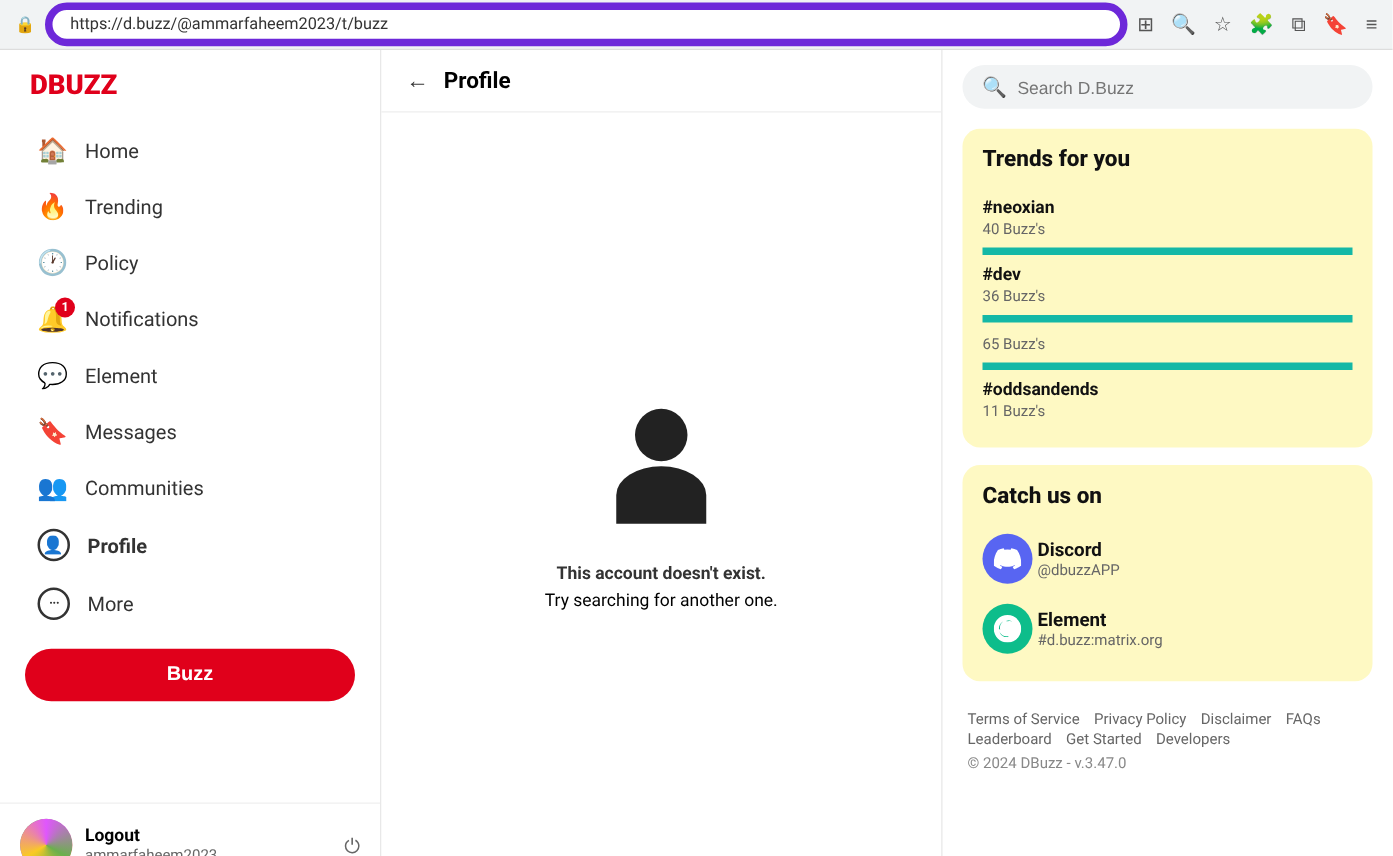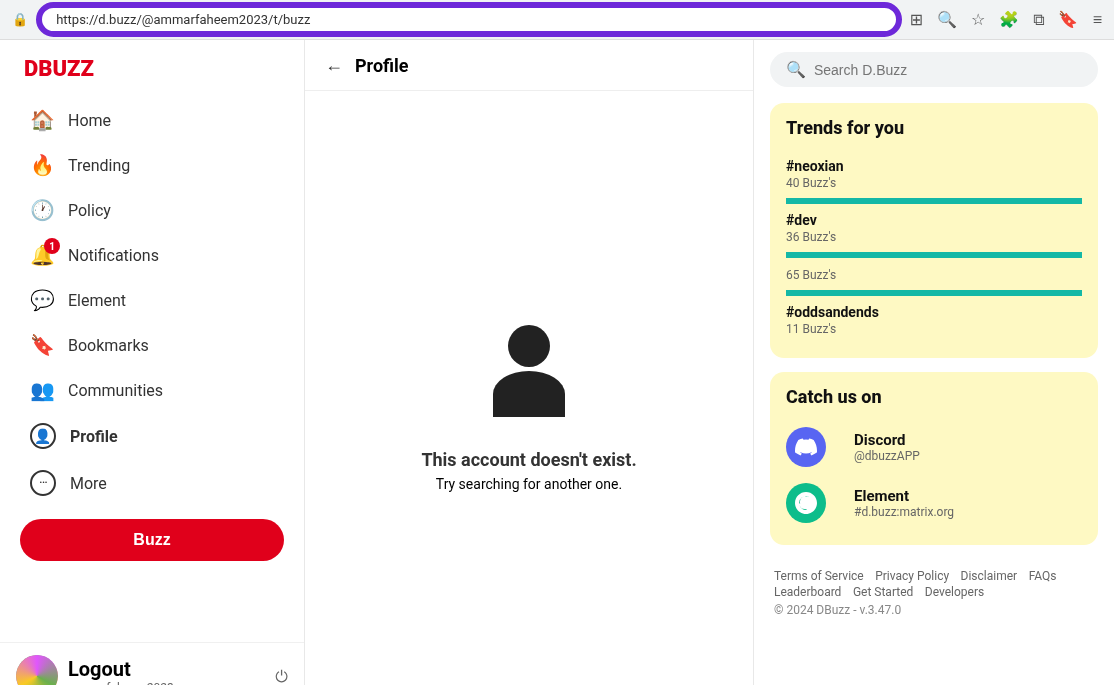--- a/index.html
+++ b/index.html
@@ -60,21 +60,21 @@
       width: 42px; height: 42px; border-radius: 50%;
       background: linear-gradient(135deg, #6ab04c, #e056fd, #f9ca24);
       overflow: hidden; flex-shrink: 0;
     }
     .avatar-img .avatar-inner {
       width: 100%; height: 100%;
       background: conic-gradient(#e056fd 0deg, #6ab04c 120deg, #f9ca24 240deg, #e056fd 360deg);
       border-radius: 50%;
     }
     .user-info { flex: 1; }
-    .user-name { font-weight: 700; font-size: 20px; }
+    .user-name { font-weight: 700; font-size: 14px; }
     .user-handle { font-size: 12px; color: #666; }
     .power-icon { color: #666; font-size: 16px; cursor: pointer; }
 
     
     .main-content {
       flex: 1; border-right: 1px solid #e8e8e8;
       display: flex; flex-direction: column; height: 685px; overflow-y: auto;
     }
     .profile-header {
       display: flex; align-items: center; gap: 12px;
@@ -91,21 +91,21 @@
       width: 100px; height: 100px; margin-bottom: 24px; position: relative;
     }
     .person-head {
       width: 42px; height: 42px; background: #222; border-radius: 50%;
       margin: 0 auto 0 auto;
     }
     .person-body {
       width: 72px; height: 46px; background: #222;
       border-radius: 50% 50% 0 0; margin: 4px auto 0;
     }
-    .not-found-title { font-size: 18px; font-weight: 700; color: #333; margin-bottom: 6px; }
+    .not-found-title { font-size: 14px; font-weight: 700; color: #333; margin-bottom: 6px; }
     .not-found-sub { font-size: 14px; color: #000000; }
 
     
     .right-sidebar {
       width: 360px; min-width: 360px; padding: 12px 16px;
       height: 685px; overflow-y: auto;
     }
     .search-bar {
       display: flex; align-items: center; gap: 8px;
       background: #f1f3f4; border-radius: 30px; padding: 8px 16px;
@@ -123,21 +123,21 @@
     }
     .trends-card h2, .catch-card h2 {
       font-size: 18px; font-weight: 800; color: #111; margin-bottom: 12px;
     }
     .trend-item { padding: 8px 0; border-bottom: 6px solid #14b8a6; cursor: pointer; }
     .trend-item:last-child { border-bottom: none; }
     .trend-tag { font-size: 14px; font-weight: 700; color: #111; }
     .trend-count { font-size: 12px; color: #666; margin-top: 2px; }
 
     .catch-item {
-      display: flex; align-items: center; gap: 28px;
+      display: flex; align-items: center; gap: 4px;
       padding: 8px 0; cursor: pointer;
     }
     .catch-icon {
       width: 40px; height: 40px; border-radius: 50%;
       display: flex; align-items: center; justify-content: center;
       font-size: 22px; flex-shrink: 0;
     }
     .discord-icon { background: #5865f2; color: #fff; }
     .element-icon { background: #0dbd8b; color: #fff; }
     .catch-name { font-size: 15px; font-weight: 700; color: #111; }
@@ -196,21 +196,21 @@
           <span class="notification-badge">1</span>
         </span>
         <span>Notifications</span>
       </a>
       <a class="nav-item">
         <span class="nav-icon">💬</span>
         <span>Element</span>
       </a>
       <a class="nav-item">
         <span class="nav-icon">🔖</span>
-        <span>Bookmarks</span>
+        <span>Messages</span>
       </a>
       <a class="nav-item">
         <span class="nav-icon">👥</span>
         <span>Communities</span>
       </a>
       <a class="nav-item active">
         <span class="nav-icon" style="border:2px solid #333;border-radius:50%;width:26px;height:26px;display:flex;align-items:center;justify-content:center;font-size:14px;">👤</span>
         <span style="font-weight:700;">Profile</span>
       </a>
       <a class="nav-item">

